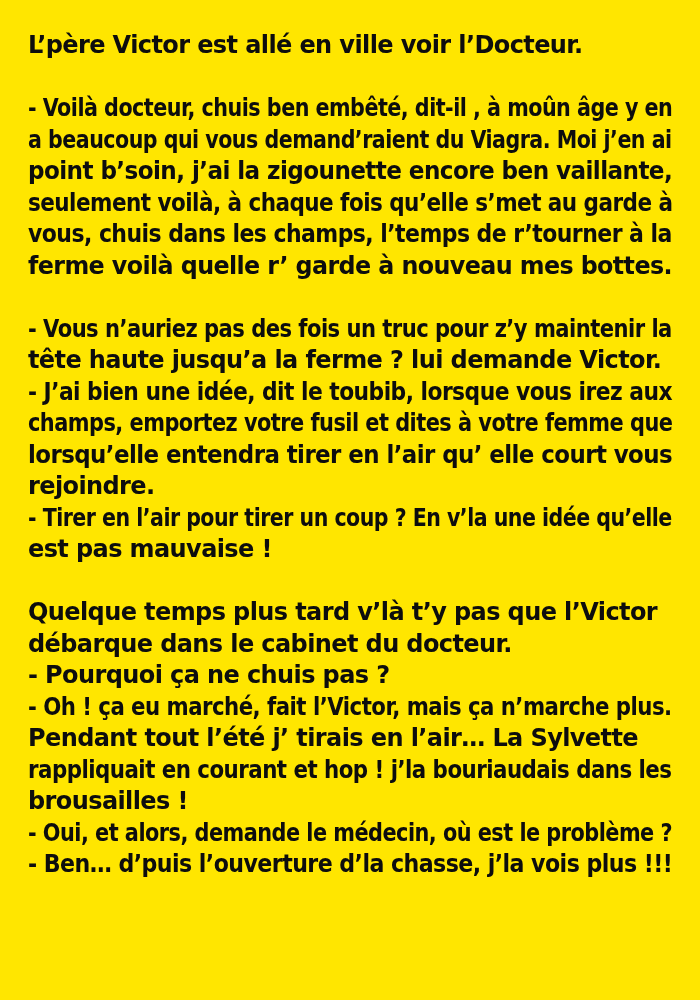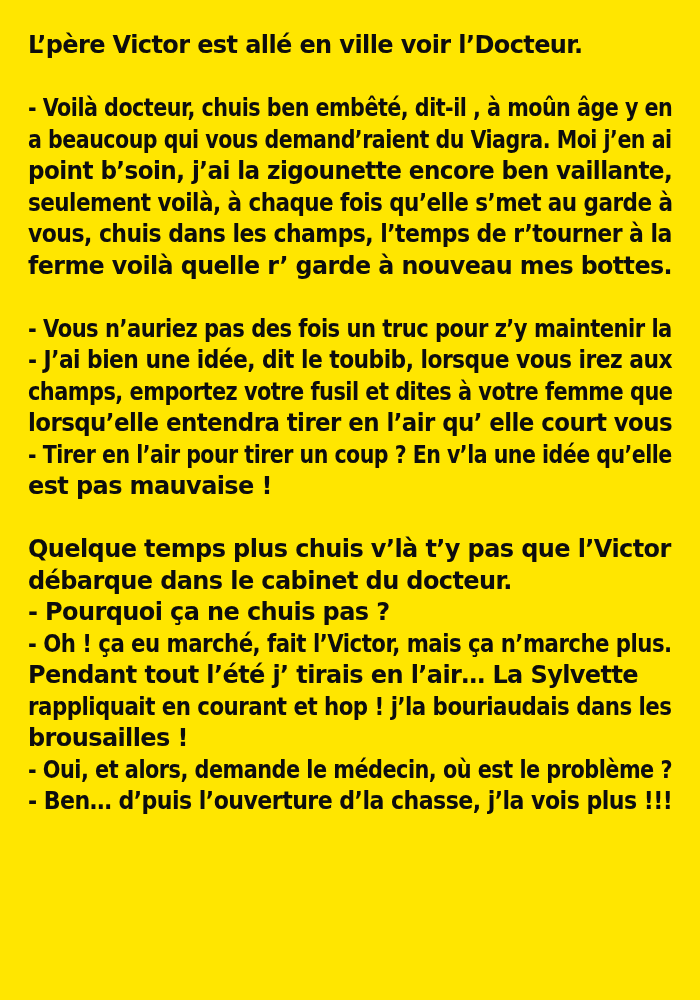--- a/index.html
+++ b/index.html
@@ -43,28 +43,30 @@
     <div class="paragraph">
       <div class="line" style="transform: scaleX(0.8621);">- Voilà docteur, chuis ben embêté, dit-il , à moûn âge y en</div>
       <div class="line" style="transform: scaleX(0.8587);">a beaucoup qui vous demand’raient du Viagra. Moi j’en ai</div>
       <div class="line" style="transform: scaleX(0.9626);">point b’soin, j’ai la zigounette encore ben vaillante,</div>
       <div class="line" style="transform: scaleX(0.8969);">seulement voilà, à chaque fois qu’elle s’met au garde à</div>
       <div class="line" style="transform: scaleX(0.9161);">vous, chuis dans les champs, l’temps de r’tourner à la</div>
       <div class="line" style="transform: scaleX(0.9908);">ferme voilà quelle r’ garde à nouveau mes bottes.</div>
     </div>
     <div class="paragraph">
       <div class="line" style="transform: scaleX(0.8786);">- Vous n’auriez pas des fois un truc pour z’y maintenir la</div>
+      <div class="line">tête haute jusqu’a la ferme ? lui demande Victor.</div>
       <div class="line" style="transform: scaleX(0.9096);">- J’ai bien une idée, dit le toubib, lorsque vous irez aux</div>
       <div class="line" style="transform: scaleX(0.8703);">champs, emportez votre fusil et dites à votre femme que</div>
       <div class="line" style="transform: scaleX(0.9555);">lorsqu’elle entendra tirer en l’air qu’ elle court vous</div>
+      <div class="line">rejoindre.</div>
       <div class="line" style="transform: scaleX(0.8564);">- Tirer en l’air pour tirer un coup ? En v’la une idée qu’elle</div>
       <div class="line">est pas mauvaise !</div>
     </div>
     <div class="paragraph">
-      <div class="line">Quelque temps plus chuis v’là t’y pas que l’Victor</div>
+      <div class="line">Quelque temps plus tard v’là t’y pas que l’Victor</div>
       <div class="line">débarque dans le cabinet du docteur.</div>
       <div class="line">- Pourquoi ça ne chuis pas ?</div>
       <div class="line" style="transform: scaleX(0.8871);">- Oh ! ça eu marché, fait l’Victor, mais ça n’marche plus.</div>
       <div class="line">Pendant tout l’été j’ tirais en l’air… La Sylvette</div>
       <div class="line" style="transform: scaleX(0.8907);">rappliquait en courant et hop ! j’la bouriaudais dans les</div>
       <div class="line">brousailles !</div>
       <div class="line" style="transform: scaleX(0.8679);">- Oui, et alors, demande le médecin, où est le problème ?</div>
       <div class="line" style="transform: scaleX(0.9213);">- Ben… d’puis l’ouverture d’la chasse, j’la vois plus !!!</div>
     </div>
   </main>

